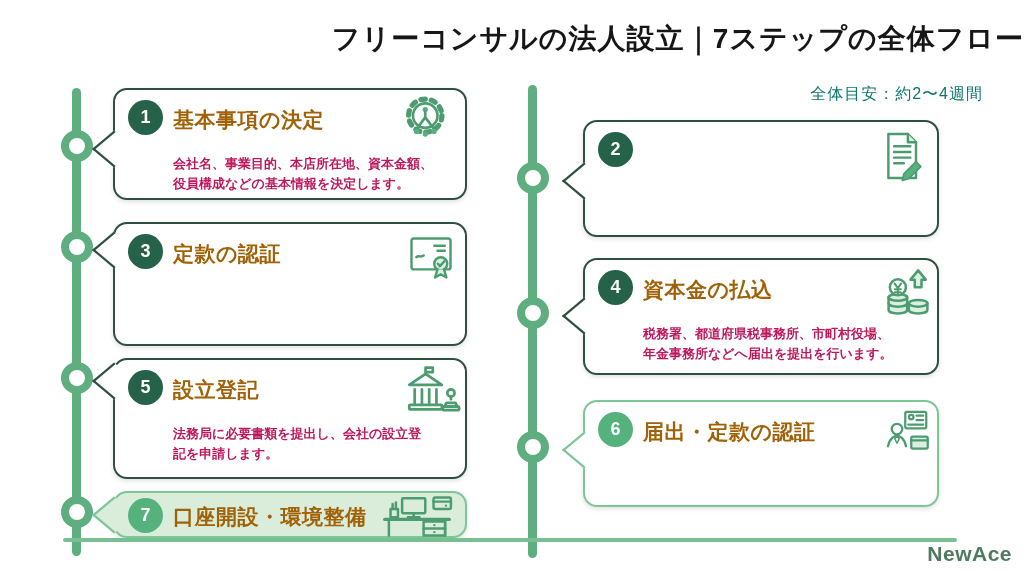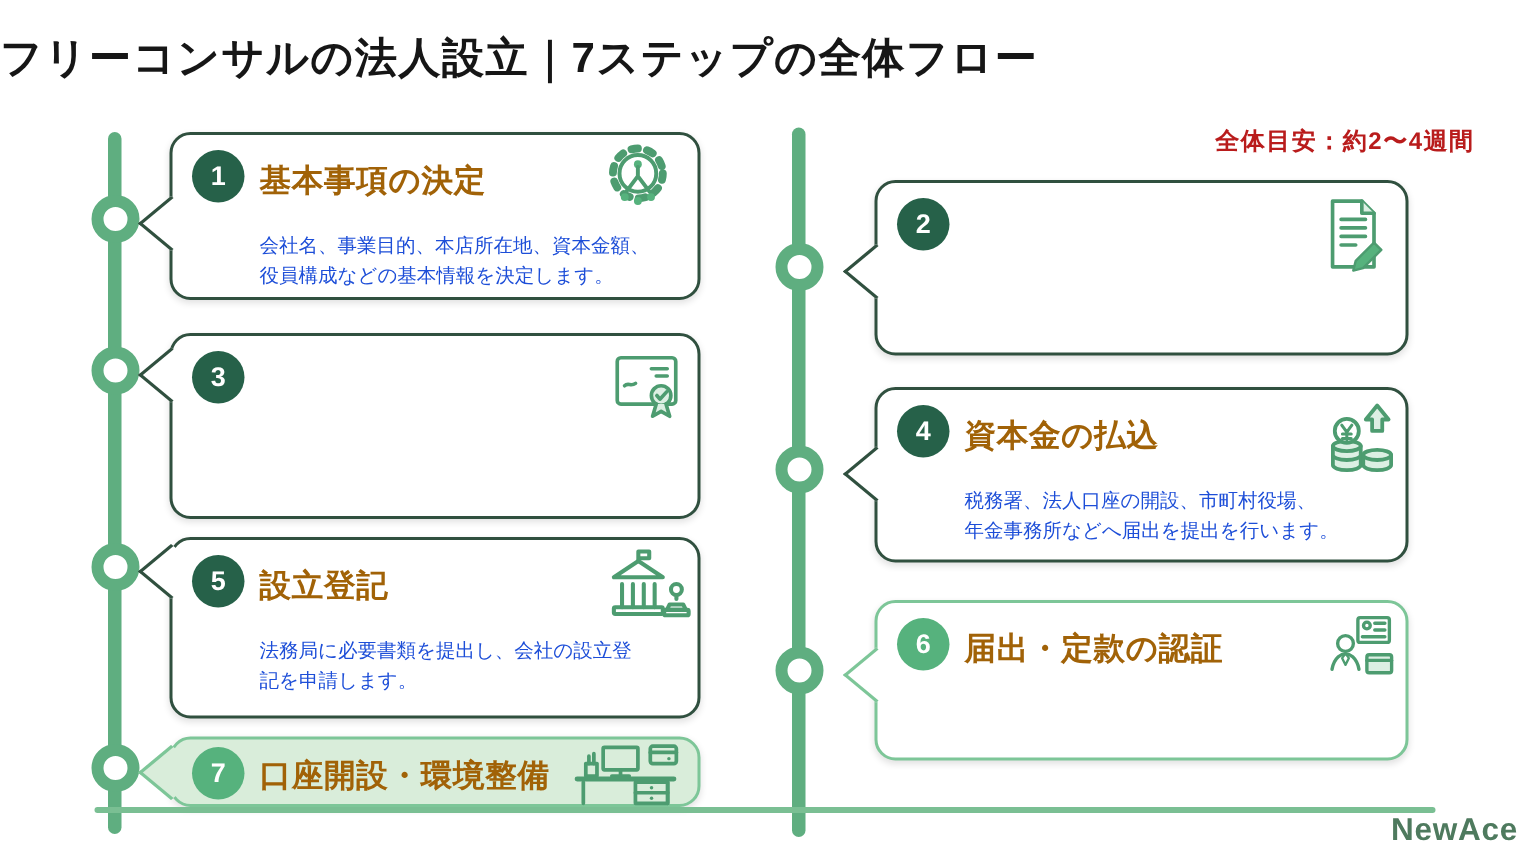--- a/index.html
+++ b/index.html
@@ -2,26 +2,26 @@
 <html><head>
 <meta charset="utf-8">
 <style>
   html,body { margin:0; padding:0; background:#ffffff; }
   .stage {
     position:relative; width:1024px; height:572px; background:#ffffff;
     font-family:"Liberation Sans","DejaVu Sans",sans-serif; overflow:hidden;
   }
   .page-title {
     position:absolute; left:0; top:20px; width:1024px; margin:0;
-    text-align:left; font-size:28px; font-weight:900; color:#161616;
+    text-align:right; font-size:28px; font-weight:900; color:#161616;
     letter-spacing:1px;
   }
   .duration-note {
-    position:absolute; top:84px; right:41px; font-size:16px; font-weight:700;
-    color:#b91c1c; letter-spacing:1px;
+    position:absolute; top:84px; right:41px; font-size:16px; font-weight:400;
+    color:#0f766e; letter-spacing:1px;
   }
   .vline { position:absolute; width:9px; border-radius:5px; background:#5fae80; }
   .vline.left  { left:72px;  top:88px; height:468px; }
   .vline.right { left:528px; top:85px; height:473px; }
   .node {
     position:absolute; width:32px; height:32px; border-radius:50%;
     background:#ffffff; border:8px solid #5fae80; box-sizing:border-box;
   }
   .card {
     position:absolute; background:#ffffff; border:2.5px solid #30503f;
@@ -41,21 +41,21 @@
     border-radius:50%; background:#266149; color:#ffffff; font-size:18px;
     font-weight:800; display:flex; align-items:center; justify-content:center;
   }
   .num.light { background:#56b27d; }
   .card-title {
     position:absolute; left:58px; top:16px; font-size:21px; font-weight:800;
     color:#a16207; letter-spacing:0.5px; white-space:nowrap;
   }
   .card-desc {
     position:absolute; left:58px; top:64px; right:20px; font-size:13px;
-    font-weight:400; color:#1d4ed8; line-height:1.5; white-space:pre-line;
+    font-weight:700; color:#be185d; line-height:1.5; white-space:pre-line;
   }
   .icon { position:absolute; display:block; }
   .icon svg { display:block; width:100%; height:100%; }
   .bottom-line {
     position:absolute; left:63px; top:538px; width:894px; height:4px;
     border-radius:2px; background:#7abf93;
   }
   .brand {
     position:absolute; right:12px; bottom:6px; font-size:21px; font-weight:700;
     color:#4e7a5e; letter-spacing:0.5px;
@@ -94,20 +94,21 @@
         <circle cx="20" cy="45" r="3" fill="#56b27d" stroke="none"></circle>
         <circle cx="40" cy="45" r="3" fill="#56b27d" stroke="none"></circle>
         <circle cx="30" cy="48" r="3" fill="#56b27d" stroke="none"></circle>
       </svg>
     </span>
   </div>
 
   <div class="card" style="left:113px; top:222px; width:354px; height:124px;">
     <span class="tail" style="top:13px;"></span>
     <span class="num">3</span>
+    <div class="card-title">定款の認証</div>
     <span class="icon" style="right:6px; top:8px; width:56px; height:52px;">
       <svg viewBox="0 0 64 64" fill="none" stroke="#4d9c70" stroke-width="3" stroke-linecap="round" stroke-linejoin="round">
         <rect x="8" y="8" width="48" height="38" rx="3"></rect>
         <path d="M36 17 h13 M40 23 h9"></path>
         <path d="M14 31 c3 -3 5 1 9 -2"></path>
         <circle cx="44" cy="39" r="8" fill="#dcefe3"></circle>
         <path d="M40.5 39 l2.5 3 5.5 -6"></path>
         <path d="M40 46 l-3 10 7 -4 7 4 -3 -10" fill="#dcefe3"></path>
       </svg>
     </span>
@@ -166,21 +167,21 @@
         <path d="M21 20 h20 M21 27 h20 M21 34 h20 M21 41 h12"></path>
         <path d="M33 54 l15 -15 6 6 -15 15 -8 2 z" fill="#56b27d" stroke-width="2"></path>
       </svg>
     </span>
   </div>
 
   <div class="card" style="left:583px; top:258px; width:356px; height:117px;">
     <span class="tail" style="top:43px;"></span>
     <span class="num">4</span>
     <div class="card-title">資本金の払込</div>
-    <div class="card-desc">税務署、法人口座の開設、市町村役場、
+    <div class="card-desc">税務署、都道府県税事務所、市町村役場、
 年金事務所などへ届出を提出を行います。</div>
     <span class="icon" style="right:2px; top:6px; width:54px; height:56px;">
       <svg viewBox="0 0 64 64" fill="none" stroke="#4d9c70" stroke-width="3" stroke-linecap="round" stroke-linejoin="round">
         <path d="M44 4 l9 11 h-5 v9 h-8 v-9 h-5 z" fill="#dcefe3"></path>
         <path d="M9 43 v8 c0 2.3 4.9 4 11 4 s11 -1.7 11 -4 v-8" fill="#dcefe3"></path>
         <path d="M9 36 v7 c0 2.3 4.9 4 11 4 s11 -1.7 11 -4 v-7" fill="#dcefe3"></path>
         <ellipse cx="20" cy="36" rx="11" ry="4" fill="#dcefe3"></ellipse>
         <path d="M33 43 v8 c0 2.3 4.9 4 11 4 s11 -1.7 11 -4 v-8" fill="#dcefe3"></path>
         <ellipse cx="44" cy="43" rx="11" ry="4" fill="#dcefe3"></ellipse>
         <circle cx="20" cy="24" r="9.5" fill="#ffffff"></circle>

